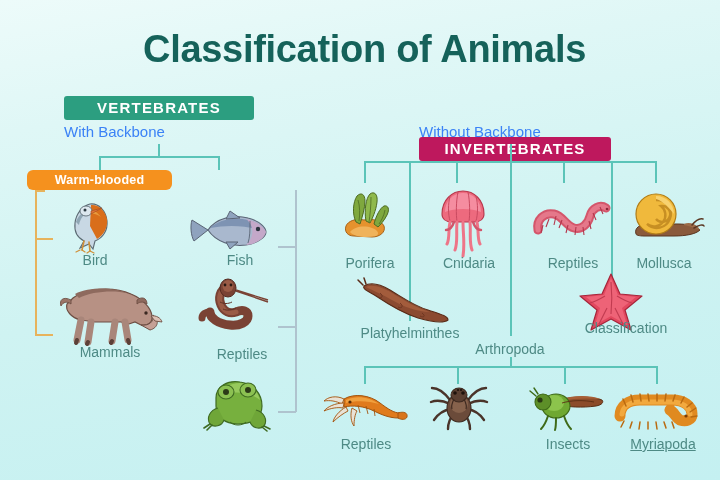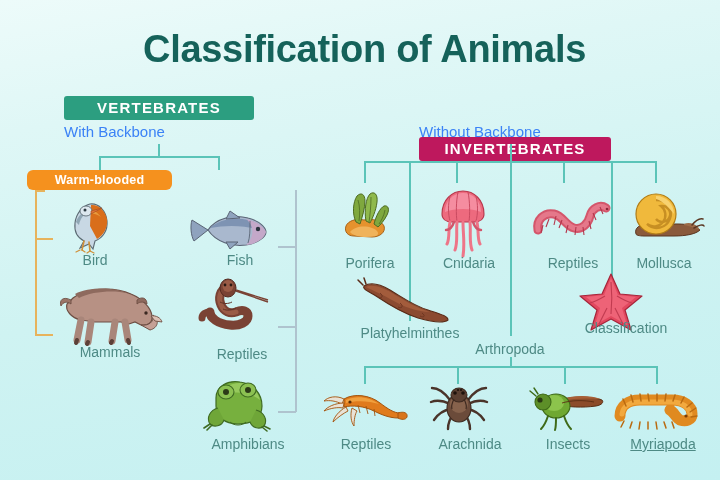--- a/index.html
+++ b/index.html
@@ -157,21 +157,20 @@
       <ellipse cx="30" cy="16" rx="8" ry="7" fill="#8CC152" stroke="#3F6B22" stroke-width="1.1"></ellipse>
       <ellipse cx="52" cy="14" rx="8" ry="7" fill="#8CC152" stroke="#3F6B22" stroke-width="1.1"></ellipse>
       <circle cx="30" cy="16" r="3" fill="#2C3A18"></circle>
       <circle cx="52" cy="14" r="3" fill="#2C3A18"></circle>
       <path d="M22 32 C14 34 10 42 14 48 C18 52 26 50 28 44" fill="#6FA638" stroke="#3F6B22" stroke-width="1.1"></path>
       <path d="M60 34 C68 36 72 44 68 50 C64 54 56 52 54 46" fill="#6FA638" stroke="#3F6B22" stroke-width="1.1"></path>
       <path d="M14 48 L8 52 M16 49 L11 54 M68 50 L74 53 M66 51 L71 55" stroke="#3F6B22" stroke-width="1.6" stroke-linecap="round"></path>
       <path d="M34 46 C38 50 46 50 50 46" stroke="#3F6B22" stroke-width="1" fill="none"></path>
     </svg>
   </div>
-  <div class="lab" style="left:178px;top:436px;width:140px;">Amphibians</div>
 
   <div class="badge" id="badge-invert">INVERTEBRATES</div>
   <div class="sub" id="sub-invert">Without Backbone</div>
 
   <div class="ln ln-v" style="left:510px;top:144px;height:18px;"></div>
 
   <div class="ln ln-h" style="left:364px;top:161px;width:292px;"></div>
 
   <div class="ln ln-v" style="left:364px;top:161px;height:22px;"></div>
   <div class="ln ln-v" style="left:456px;top:161px;height:22px;"></div>
@@ -278,21 +277,20 @@
       <ellipse cx="31" cy="26" rx="12" ry="14" fill="#6B4B3A" stroke="#3E2A20" stroke-width="1.1"></ellipse>
       <ellipse cx="31" cy="22" rx="9" ry="9" fill="#86624C"></ellipse>
       <ellipse cx="31" cy="13" rx="8" ry="7" fill="#5A3F31" stroke="#3E2A20" stroke-width="1.1"></ellipse>
       <circle cx="27" cy="11" r="1.8" fill="#1E120C"></circle>
       <circle cx="35" cy="11" r="1.8" fill="#1E120C"></circle>
       <circle cx="30" cy="8" r="1.1" fill="#1E120C"></circle>
       <circle cx="33" cy="8" r="1.1" fill="#1E120C"></circle>
       <path d="M26 17 C24 21 23 24 24 27 M36 17 C38 21 39 24 38 27" stroke="#3E2A20" stroke-width="1.2" fill="none"></path>
     </svg>
   </div>
-  <div class="lab" style="left:420px;top:436px;width:100px;">Arachnida</div>
 
   <div class="art" style="left:528px;top:386px;">
     <svg width="82" height="44" viewBox="0 0 82 44">
       <path d="M32 14 C44 10 62 10 74 14 C76 16 74 19 68 20 C54 22 40 21 32 19 Z" fill="#8C4C2A" stroke="#5A2E14" stroke-width="1"></path>
       <path d="M34 13 C46 9 62 9 73 13 C60 12 46 12 34 15 Z" fill="#A85F36"></path>
       <ellipse cx="28" cy="20" rx="14" ry="12" fill="#6FA832" stroke="#3E6A18" stroke-width="1.1"></ellipse>
       <ellipse cx="26" cy="17" rx="10" ry="8" fill="#8CC44C"></ellipse>
       <ellipse cx="15" cy="16" rx="8" ry="8" fill="#5D8F28" stroke="#3E6A18" stroke-width="1.1"></ellipse>
       <circle cx="12" cy="14" r="2.6" fill="#2A3A12"></circle>
       <path d="M8 10 L2 5 M10 8 L6 2" stroke="#3E6A18" stroke-width="1.4" stroke-linecap="round"></path>

